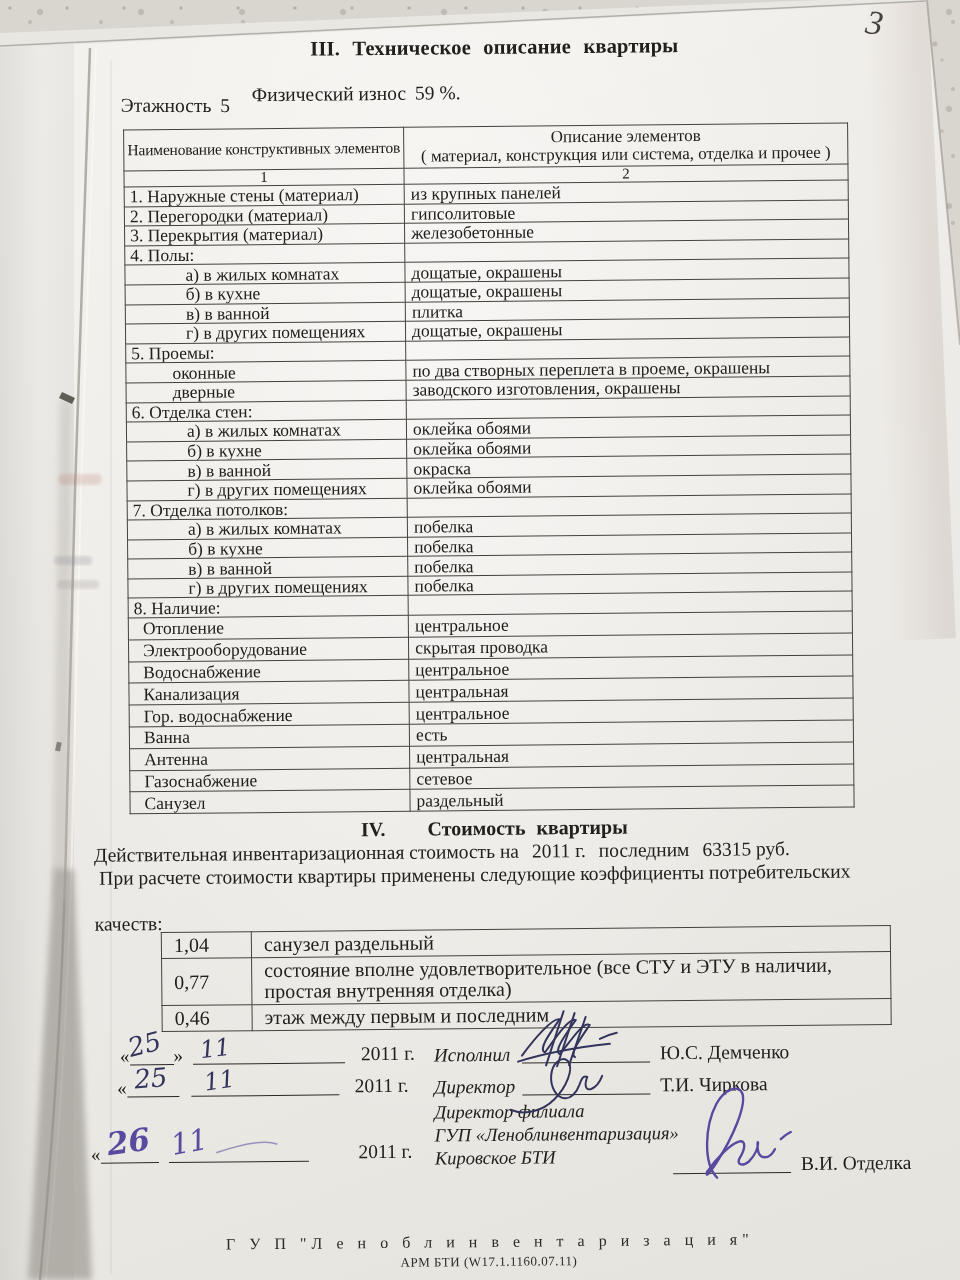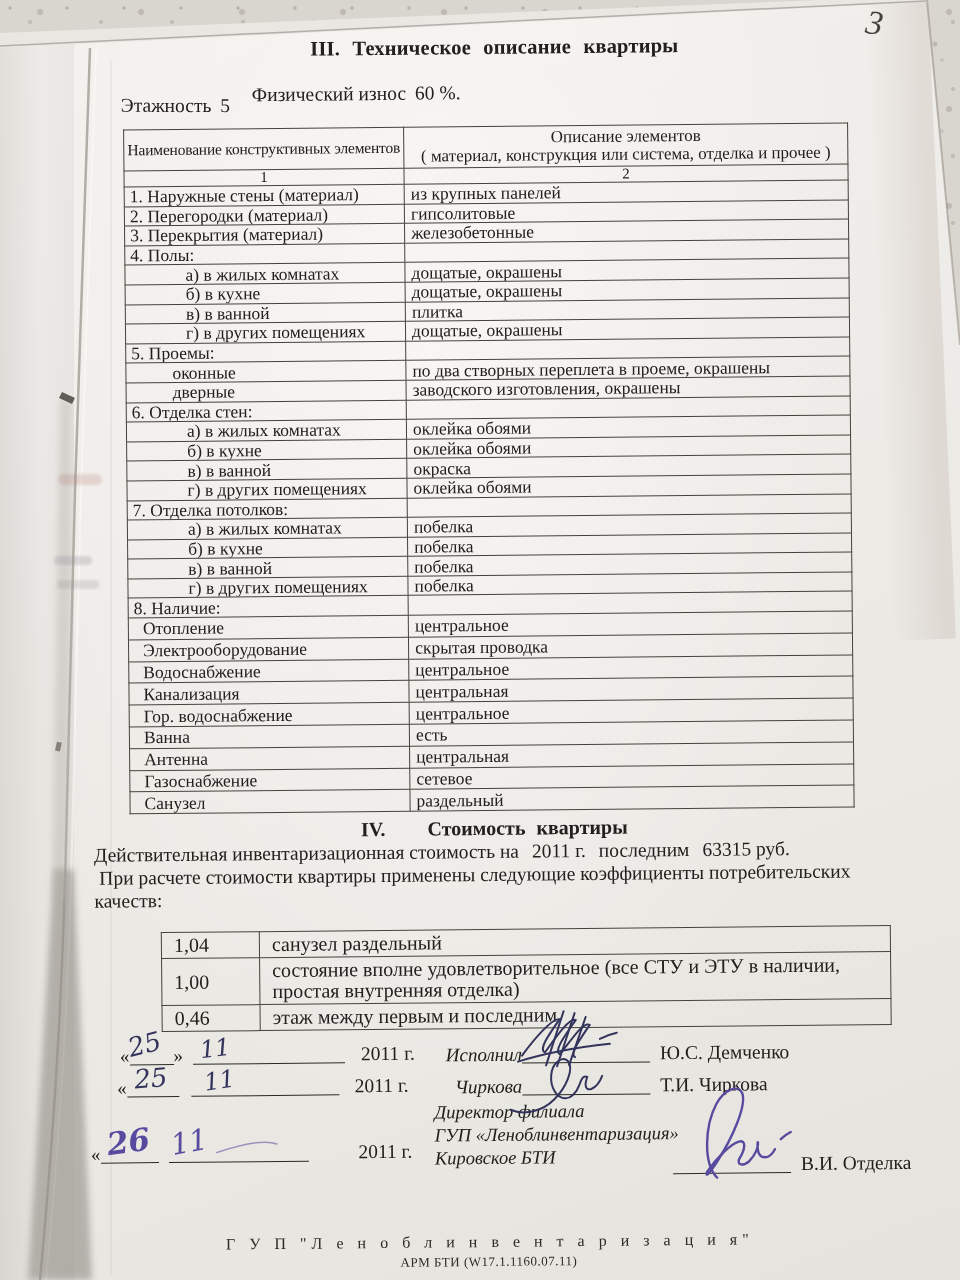--- a/index.html
+++ b/index.html
@@ -54,40 +54,40 @@
   .main td.ind-util{padding-left:14px;}
   .main td.c2{padding-left:6px;}
 
   .title4{position:absolute;left:95px;top:817px;width:795px;text-align:center;font-weight:bold;font-size:20px;}
   .title4 .num{margin-right:42px;}
   .title4 .t{word-spacing:6px;}
   .para{position:absolute;font-size:19.5px;white-space:nowrap;}
   #p1{left:92px;top:841px;}
   #p1 .sp{margin-left:13px;}
   #p2{left:97px;top:864px;}
-  #p3{left:92px;top:887px;}
+  #p3{left:92px;top:910px;}
 
   .coef{position:absolute;left:158px;top:929px;width:730px;}
   .coef td{border:1px solid #45423d;font-size:20px;line-height:21px;vertical-align:middle;}
-  .coef td.k{width:77px;padding:2px 8px 2px 12px;}
+  .coef td.k{width:77px;padding:2px 0 2px 12px;}
   .coef td.d{padding:2px 0 2px 12px;}
 
   .ul{display:inline-block;border-bottom:1.6px solid #2a2926;height:14px;vertical-align:-3px;}
   .daterow{position:absolute;font-size:19px;white-space:nowrap;}
   .daterow .q{font-size:19px;}
   .daterow .year{margin-left:16px;font-size:19.5px;}
   #dateA{left:116px;top:1042px;}
   #dateB{left:113px;top:1074px;}
   #dateC{left:86px;top:1140px;}
   #dateC .year{margin-left:50px;}
   .ink{position:absolute;font-style:italic;font-family:"DejaVu Serif",serif;color:#33345c;}
   .ink.violet{color:#584a9e;}
 
   .sigrow{position:absolute;font-size:19px;white-space:nowrap;}
-  .sigrow .lbl{font-style:italic;display:inline-block;width:88px;text-align:right;}
+  .sigrow .lbl{font-style:italic;display:inline-block;width:88px;}
   .sigrow .name{margin-left:10px;font-size:19.5px;}
   #exec{left:430px;top:1044px;}
   #check{left:430px;top:1076px;}
   #dirblock{position:absolute;left:430px;top:1101px;font-style:italic;font-size:18.5px;line-height:23px;}
   #popova{left:668px;top:1156px;}
 
   .footer1{position:absolute;left:0;top:1233px;width:968px;text-align:center;font-size:16px;letter-spacing:5px;color:#2c2b28;}
   .footer2{position:absolute;left:0;top:1254px;width:966px;text-align:center;font-size:13px;letter-spacing:.5px;color:#2c2b28;}
 </style>
 </head>
@@ -125,21 +125,21 @@
 <div class="content">
 
   <div class="page-num">3</div>
 
   <div class="title3">III. Техническое описание квартиры</div>
 
   <div class="meta" id="floors">
     <span>Этажность</span><span class="val">5</span>
   </div>
   <div class="meta" id="wear">
-    <span>Физический износ</span><span class="val">60 %.</span>
+    <span>Физический износ</span><span class="val">59 %.</span>
   </div>
 
   <table class="main">
     <thead>
       <tr class="hdr">
         <th class="h1">Наименование конструктивных элементов</th>
         <th class="h2">
           <div>Описание элементов</div>
           <div>( материал, конструкция или система, отделка и прочее )</div>
         </th>
@@ -287,21 +287,21 @@
   <div class="para" id="p2">При расчете стоимости квартиры применены следующие коэффициенты потребительских</div>
   <div class="para" id="p3">качеств:</div>
 
   <table class="coef">
     <tbody>
         <tr>
           <td class="k">1,04</td>
           <td class="d">санузел раздельный</td>
         </tr>
         <tr>
-          <td class="k">1,00</td>
+          <td class="k">0,77</td>
           <td class="d">состояние вполне удовлетворительное (все СТУ и ЭТУ в наличии, простая внутренняя отделка)</td>
         </tr>
         <tr>
           <td class="k">0,46</td>
           <td class="d">этаж между первым и последним</td>
         </tr>
       </tbody>
   </table>
 
   <div class="daterow" id="dateA">
@@ -319,21 +319,21 @@
   <div class="daterow" id="dateC">
     <span class="q">«</span><span class="ul" style="width:58px"></span><span class="ul" style="width:140px;margin-left:10px"></span><span class="year">2011 г.</span>
   </div>
   <span class="ink violet" style="left:102px;top:1120px;font-size:31px;transform:rotate(-7deg);font-weight:bold">26</span>
   <span class="ink violet" style="left:166px;top:1122px;font-size:29px;transform:rotate(-10deg)">11</span>
 
   <div class="sigrow" id="exec">
     <span class="lbl">Исполнил</span><span class="ul" style="width:128px"></span><span class="name">Ю.С. Демченко</span>
   </div>
   <div class="sigrow" id="check">
-    <span class="lbl">Чиркова</span><span class="ul" style="width:128px"></span><span class="name">Т.И. Чиркова</span>
+    <span class="lbl">Директор</span><span class="ul" style="width:128px"></span><span class="name">Т.И. Чиркова</span>
   </div>
 
   <div id="dirblock">
     <div>Директор филиала</div>
     <div>ГУП «Леноблинвентаризация»</div>
     <div>Кировское БТИ</div>
   </div>
 
   <div class="sigrow" id="popova">
     <span class="ul" style="width:118px"></span><span class="name">В.И. Отделка</span>

